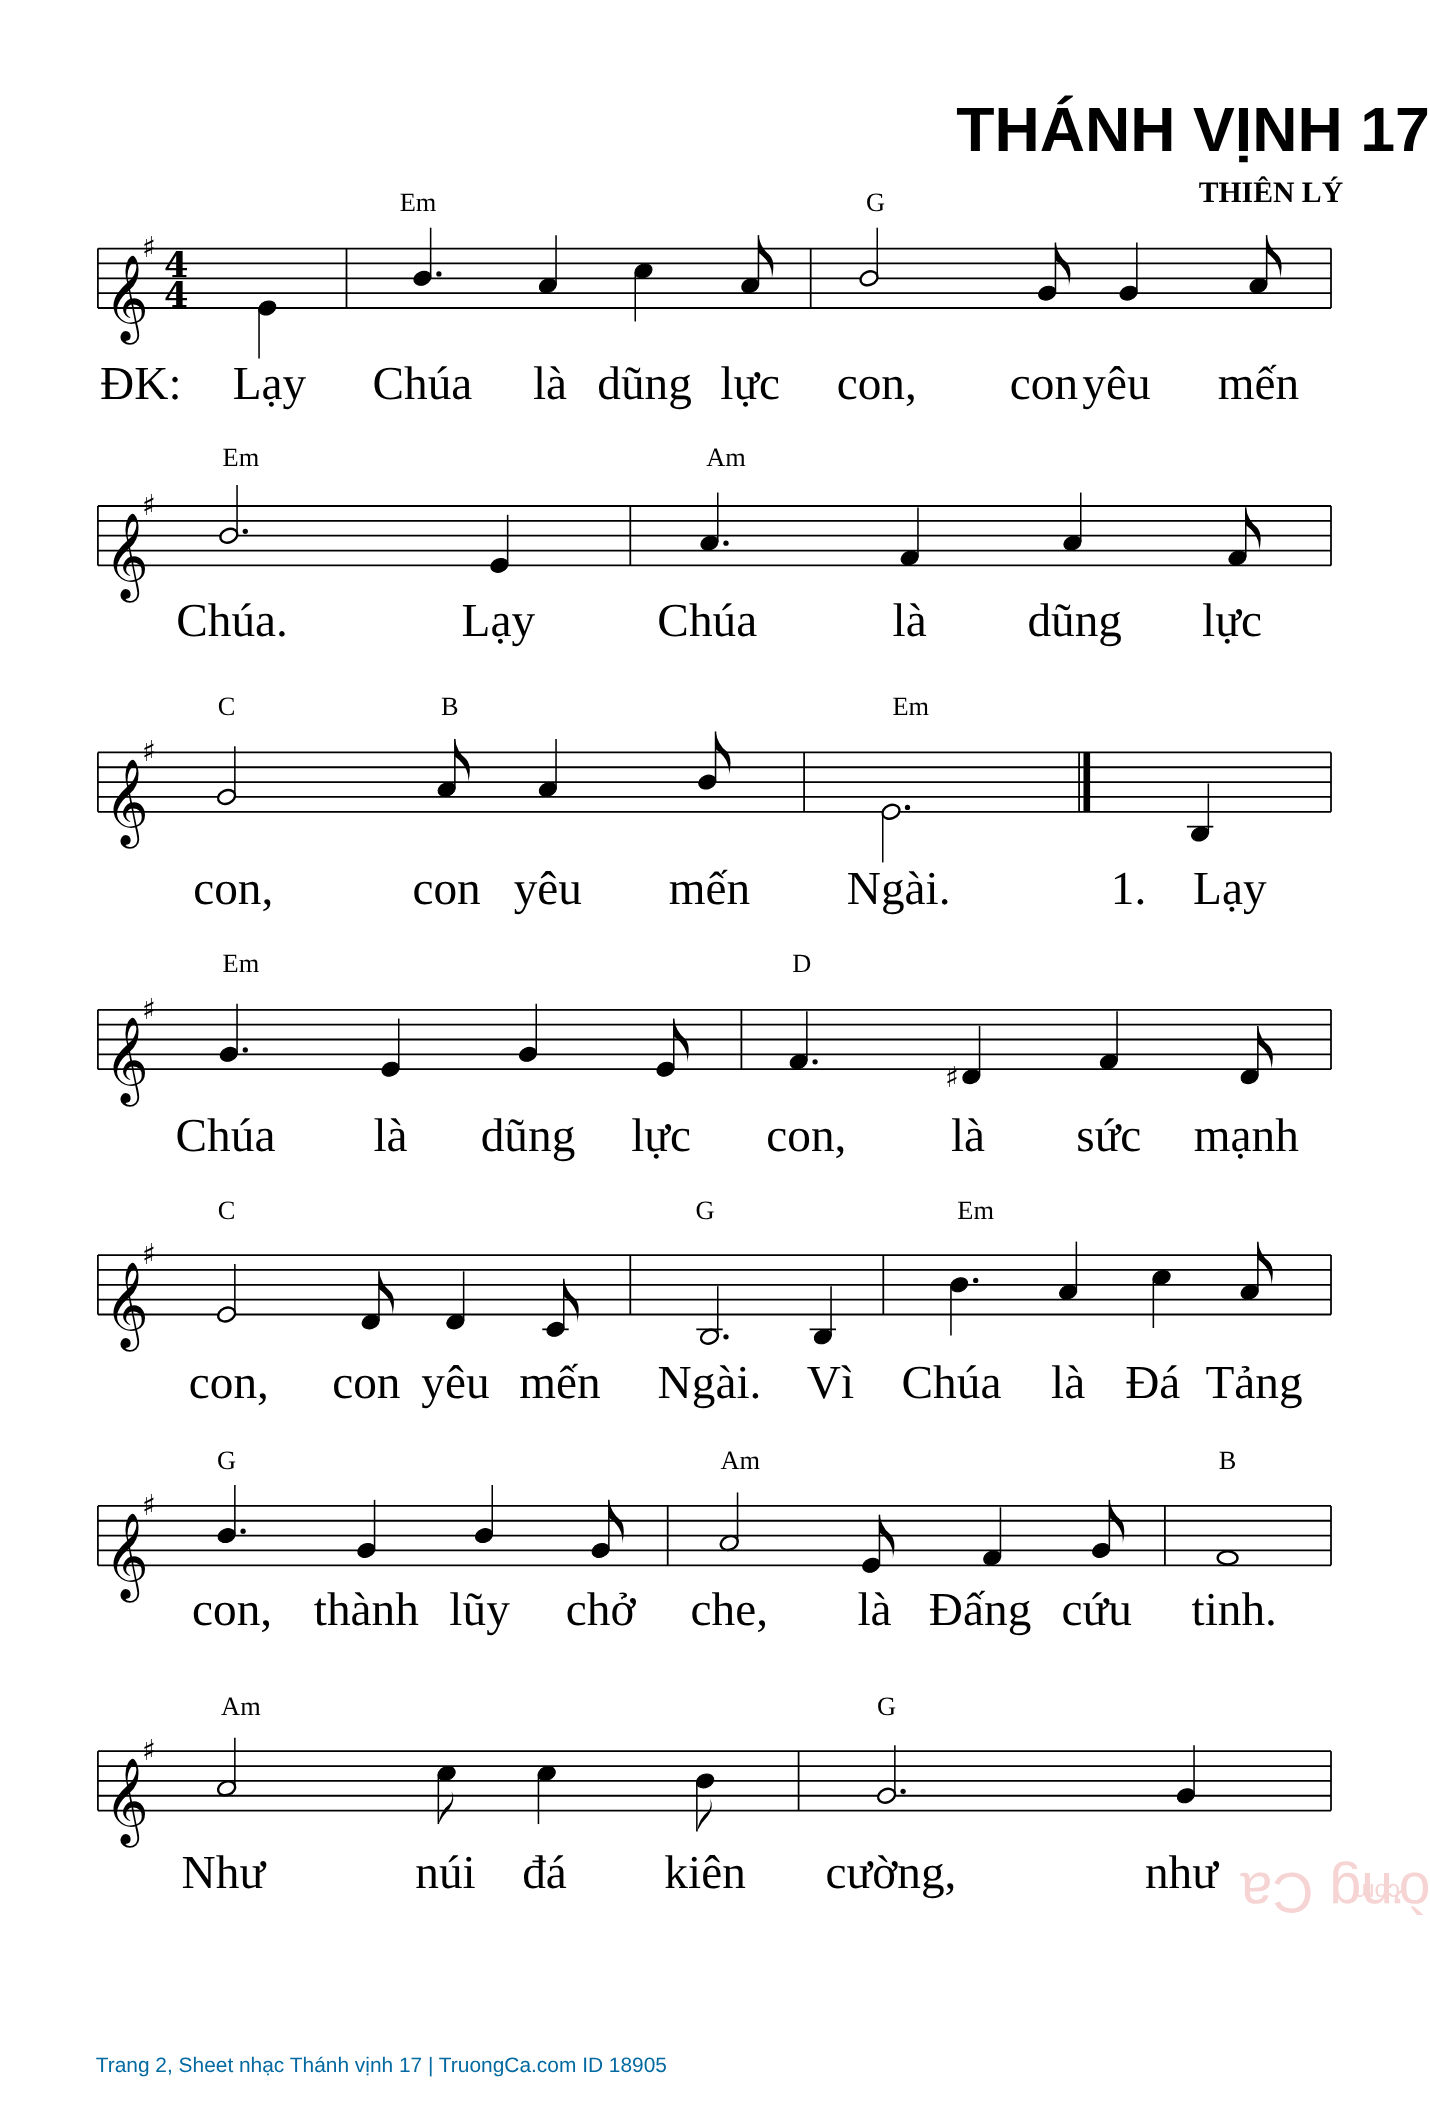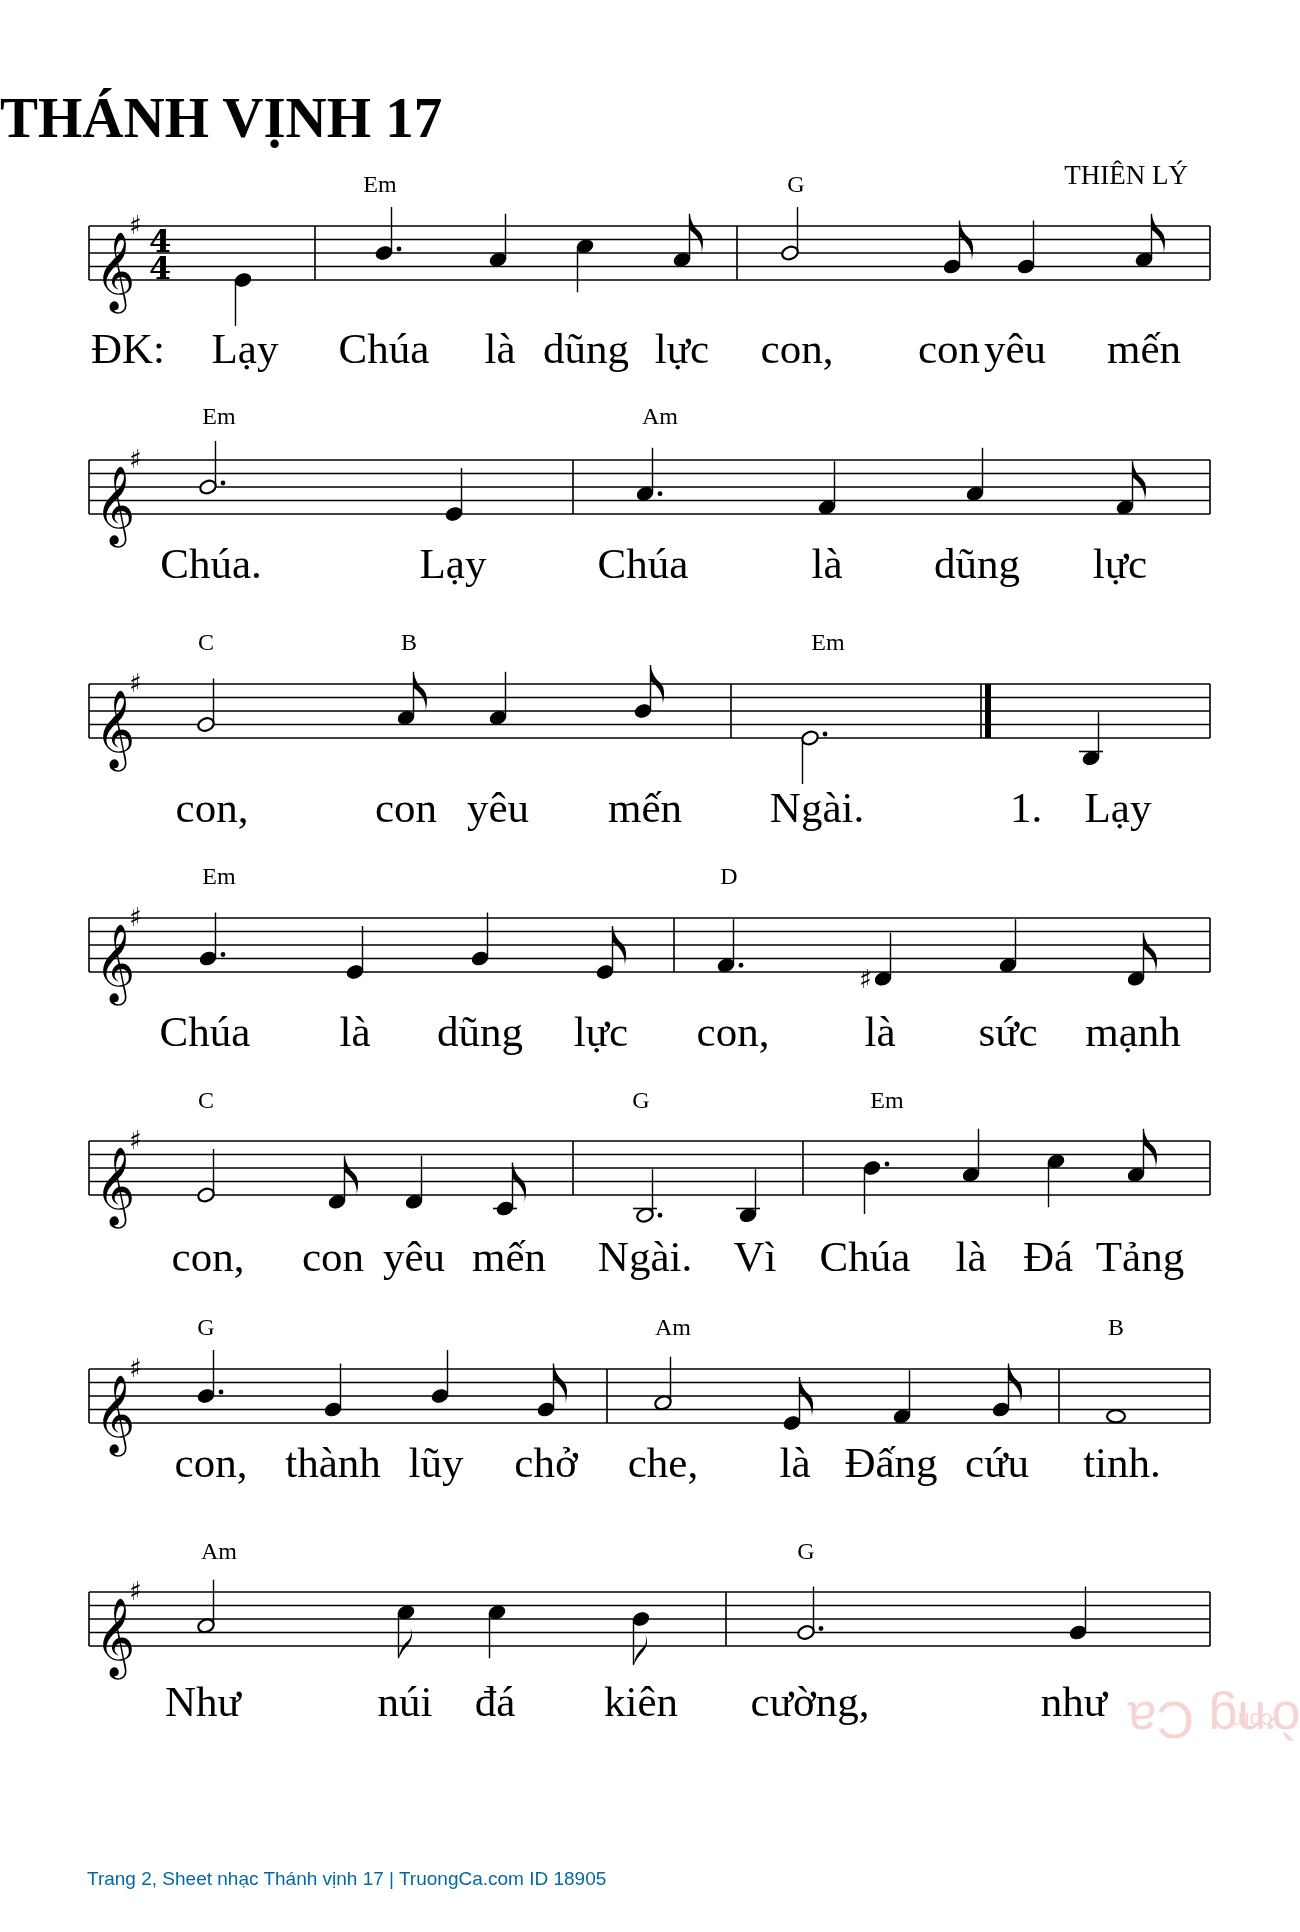--- a/index.html
+++ b/index.html
@@ -1,18 +1,18 @@
 <!DOCTYPE html>
 <html><head>
 <meta charset="utf-8">
 <style>
   html, body { margin:0; padding:0; background:#ffffff; }
   body { width:1300px; height:1932px; position:relative; overflow:hidden; font-family:"Liberation Serif", serif; color:#000; }
-  .title { position:absolute; left:0; width:1300px; top:88px; text-align:left; font-family:Liberation Serif, serif; font-weight:bold; font-size:57px; line-height:60px; }
-  .composer { position:absolute; right:112px; top:160px; font-family:"Liberation Serif", serif; font-weight:normal; font-size:27px; }
+  .title { position:absolute; left:0; width:1300px; top:88px; text-align:right; font-family:Liberation Sans, sans-serif; font-weight:bold; font-size:57px; line-height:60px; }
+  .composer { position:absolute; right:79px; top:160px; font-family:"Liberation Serif", serif; font-weight:bold; font-size:27px; }
   #score { position:absolute; left:0; top:0; }
   .footer { position:absolute; left:87px; top:1868px; font-family:"Liberation Sans", sans-serif; font-size:19px; color:#0369a1; }
   .watermark { position:absolute; left:1225px; top:1540px; width:60px; height:360px; }
   .watermark span { position:absolute; left:50%; top:50%; transform:translate(-50%,-50%) rotate(-90deg); white-space:nowrap; font-family:"Liberation Sans", sans-serif; font-size:52px; color:#f6d4d4; }
   .watermark .com { font-size:22px; }
 </style>
 </head>
 <body>
 
 <div class="title">THÁNH VỊNH 17</div>

